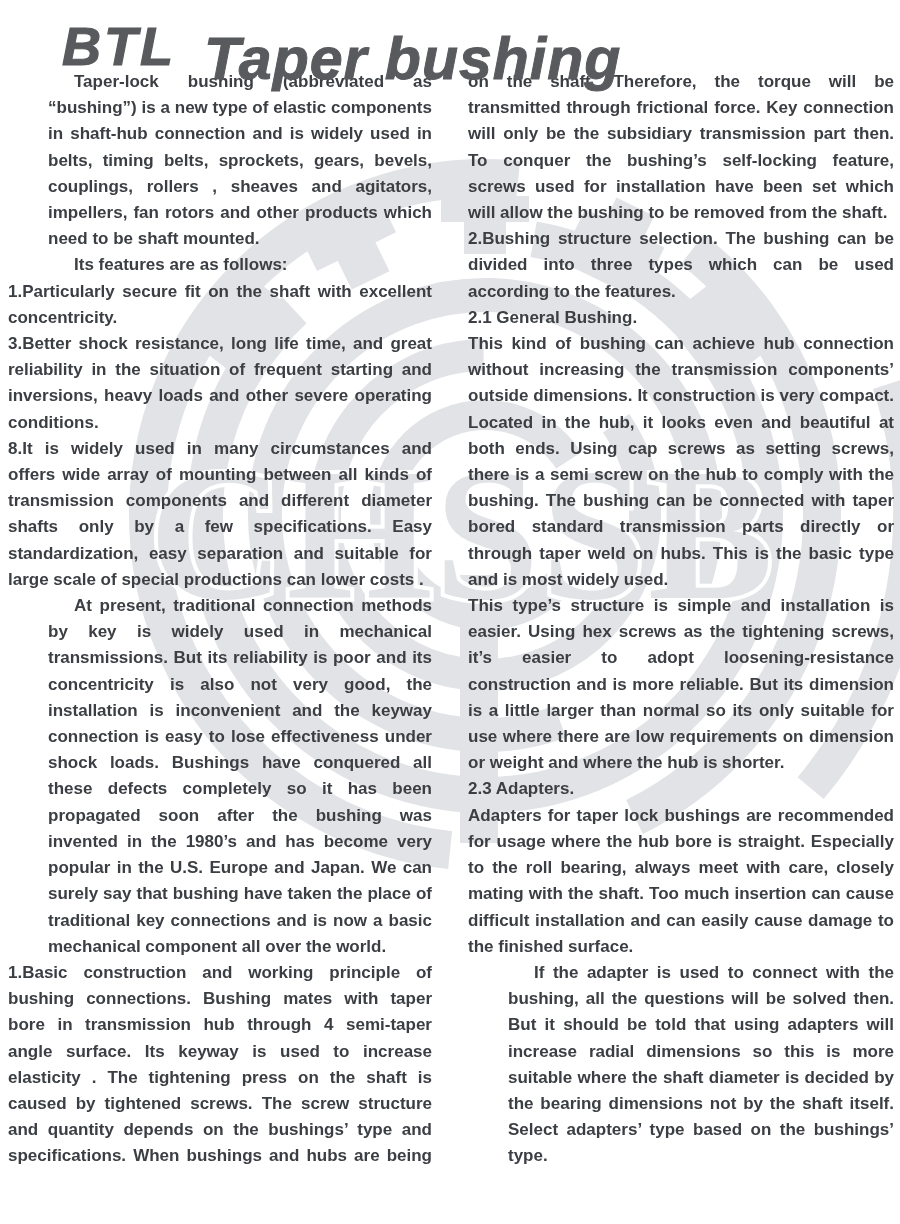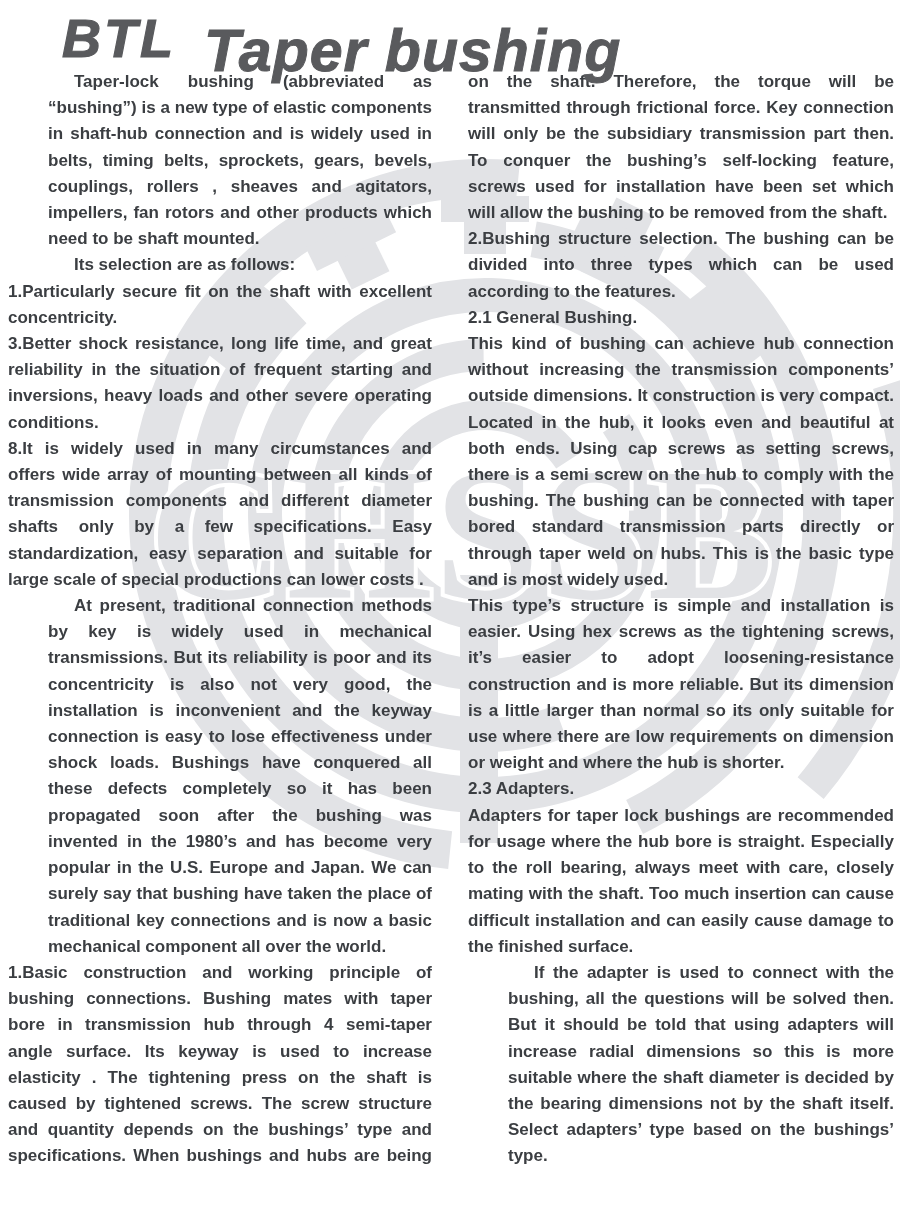--- a/index.html
+++ b/index.html
@@ -12,21 +12,21 @@
   }
 
   
   .watermark {
     position: absolute; left: 0; top: 0;
     width: 900px; height: 1224px;
     z-index: 0;
   }
 
   
-  .page-header { position: absolute; left: 0; top: 8px; width: 852px; height: 64px; z-index: 2; }
+  .page-header { position: absolute; left: 0; top: 16px; width: 852px; height: 64px; z-index: 2; }
   .brand {
     position: absolute; left: 62px; top: 3px;
     font-size: 54px; line-height: 1;
     font-weight: bold; font-style: italic;
     letter-spacing: 3px;
     color: #595a5d;
     -webkit-text-stroke: 1.2px #595a5d;
   }
   .product-name {
     position: absolute; left: 204px; top: 14px;
@@ -93,21 +93,21 @@
   <text x="462" y="598" text-anchor="middle" font-family="Liberation Serif, serif" font-size="188" font-weight="bold" letter-spacing="2" fill="#e2e3e6" stroke="#ffffff" stroke-width="8" paint-order="stroke">CHSSB</text>
 </svg>
 
 <div class="page-header">
   <div class="brand">BTL</div>
   <div class="product-name">Taper bushing</div>
 </div>
 
 <div class="col col-left">
     <p class="para indent">Taper-lock bushing (abbreviated as “bushing”) is a new type of elastic components in shaft-hub connection and is widely used in belts, timing belts, sprockets, gears, bevels, couplings, rollers , sheaves and agitators, impellers, fan rotors and other products which need to be shaft mounted.</p>
-    <p class="para indent">Its selection are as follows:</p>
+    <p class="para indent">Its features are as follows:</p>
     <p class="para">1.Particularly secure fit on the shaft with excellent concentricity.</p>
     <p class="para">3.Better shock resistance, long life time, and great reliability in the situation of frequent starting and inversions, heavy loads and other severe operating conditions.</p>
     <p class="para">8.It is widely used in many circumstances and offers wide array of mounting between all kinds of transmission components and different diameter shafts only by a few specifications. Easy standardization, easy separation and suitable for large scale of special productions can lower costs .</p>
     <p class="para indent">At present, traditional connection methods by key is widely used in mechanical transmissions. But its reliability is poor and its concentricity is also not very good, the installation is inconvenient and the keyway connection is easy to lose effectiveness under shock loads. Bushings have conquered all these defects completely so it has been propagated soon after the bushing was invented in the 1980’s and has become very popular in the U.S. Europe and Japan. We can surely say that bushing have taken the place of traditional key connections and is now a basic mechanical component all over the world.</p>
     <p class="para cont">1.Basic construction and working principle of bushing connections. Bushing mates with taper bore in transmission hub through 4 semi-taper angle surface. Its keyway is used to increase elasticity . The tightening press on the shaft is caused by tightened screws. The screw structure and quantity depends on the bushings’ type and specifications. When bushings and hubs are being</p>
   </div>
 <div class="col col-right">
     <p class="para">on the shaft. Therefore, the torque will be transmitted through frictional force. Key connection will only be the subsidiary transmission part then. To conquer the bushing’s self-locking feature, screws used for installation have been set which will allow the bushing to be removed from the shaft.</p>
     <p class="para">2.Bushing structure selection. The bushing can be divided into three types which can be used according to the features.</p>
     <p class="para">2.1 General Bushing.</p>

